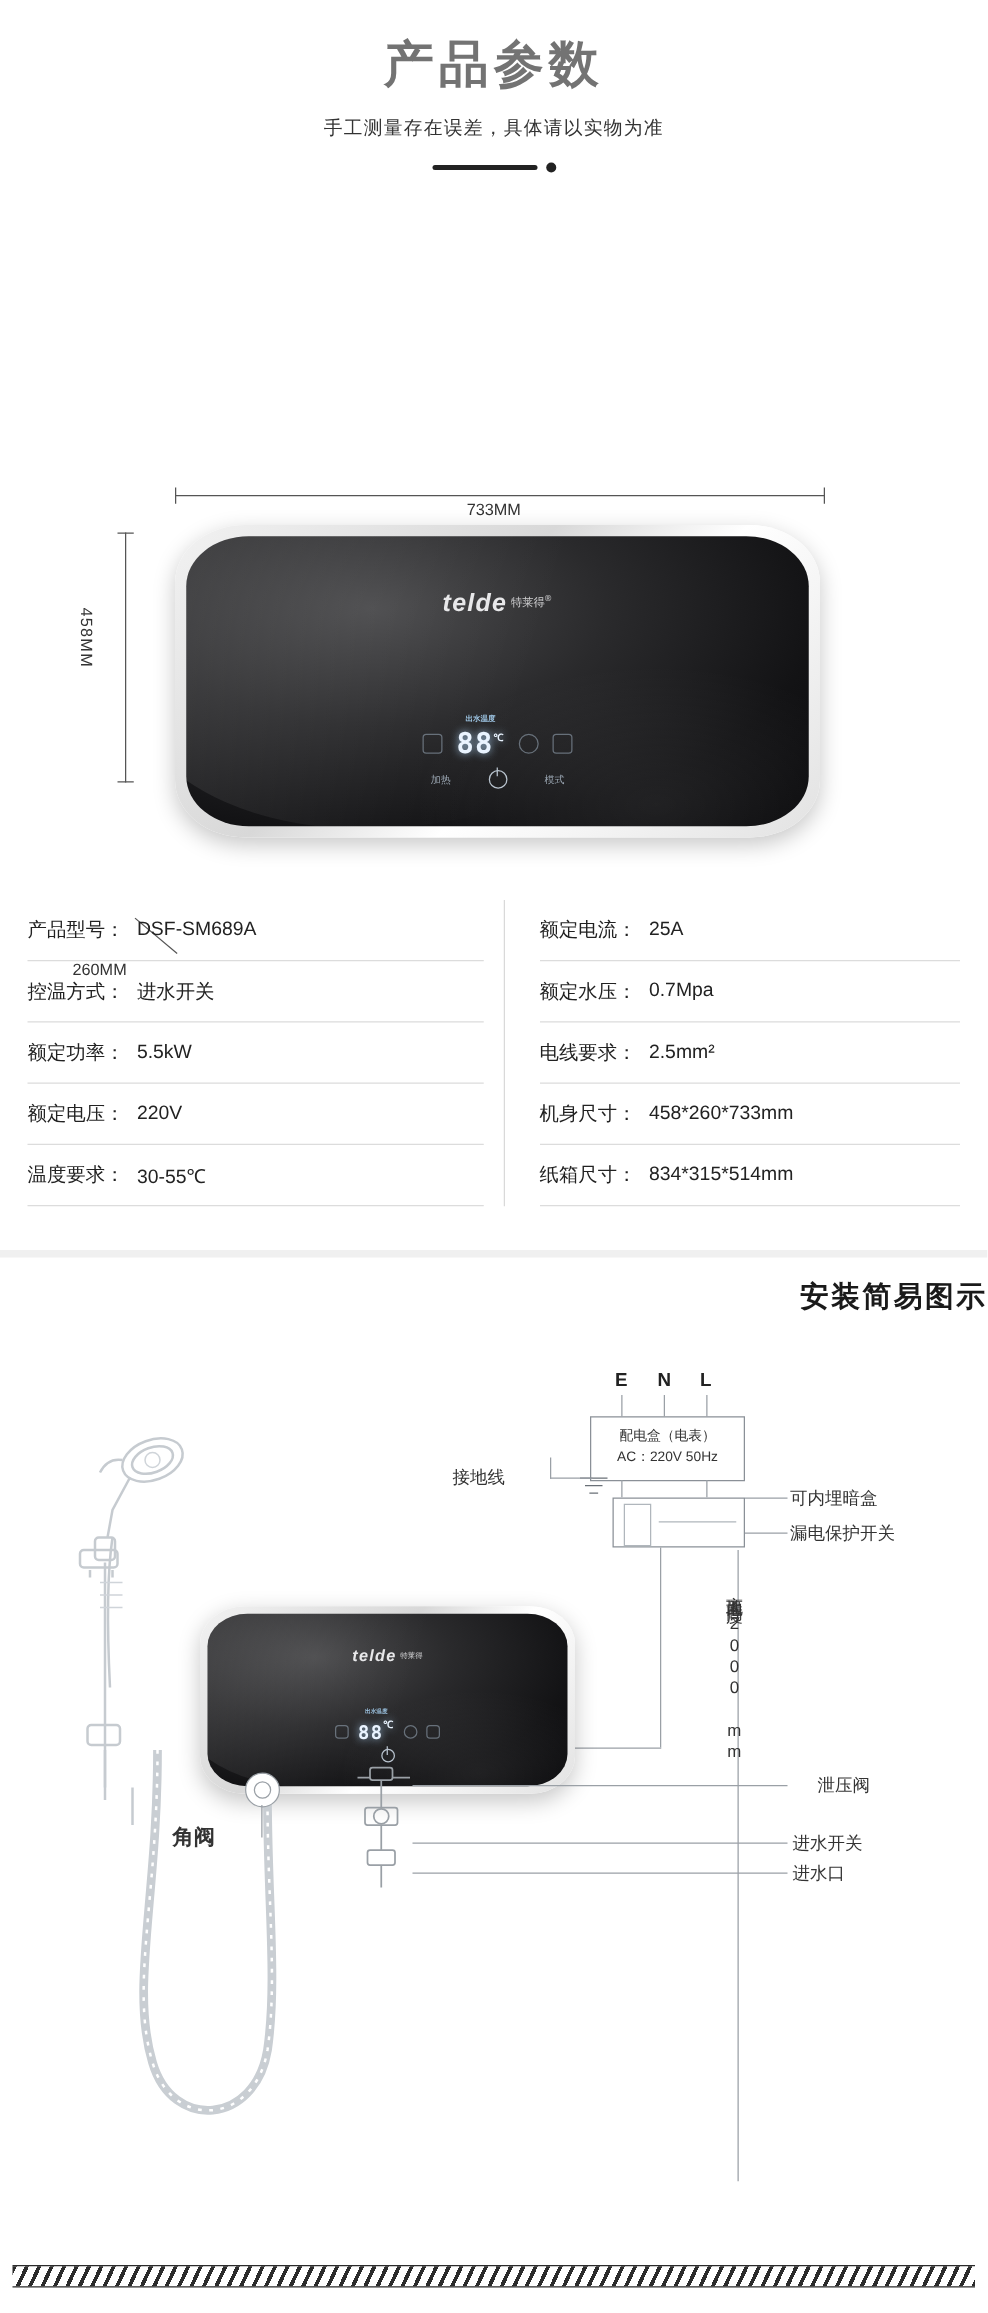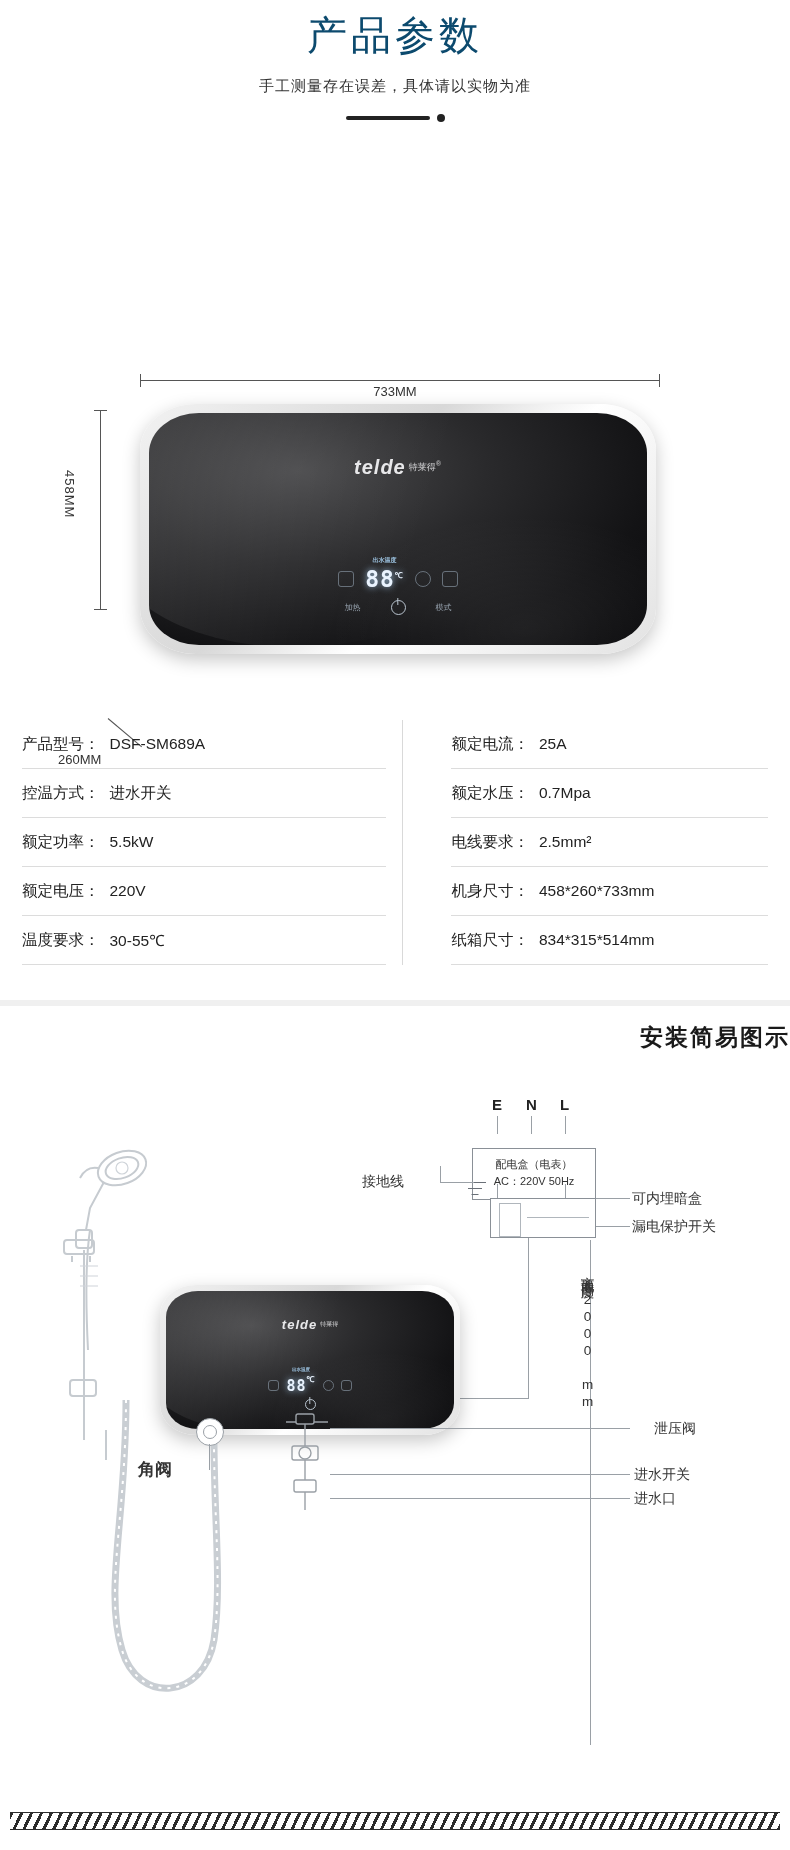--- a/index.html
+++ b/index.html
@@ -13,24 +13,24 @@
     position: relative;
     font-family: "Liberation Sans", sans-serif;
     color: #2b2b2b;
     overflow: hidden;
   }
 
   
   .page-title {
     text-align: center;
     font-size: 40px;
-    font-weight: normal;
+    font-weight: bold;
     letter-spacing: 4px;
-    color: #0c4a6e;
-    padding-top: 8px;
+    color: #737373;
+    padding-top: 24px;
   }
   .page-subtitle {
     text-align: center;
     font-size: 15px;
     color: #333;
     margin-top: 14px;
     letter-spacing: 1px;
   }
   .divider-ornament {
     width: 120px;
@@ -293,21 +293,21 @@
     display: flex;
     padding: 0 22px;
     box-sizing: border-box;
     gap: 16px;
   }
   .spec-col {
     width: 50%;
     box-sizing: border-box;
   }
   .spec-col.right {
-    padding-left: 48px;
+    padding-left: 28px;
     border-left: 1px solid #d9d9d9;
   }
   .spec-row {
     display: flex;
     align-items: center;
     height: 48px;
     border-bottom: 1px solid #dcdcdc;
     font-size: 15.5px;
     color: #222;
   }
@@ -354,21 +354,21 @@
     position: absolute;
     font-size: 14px;
     color: #333;
     white-space: nowrap;
   }
 
   
   .dbox {
     position: absolute;
     left: 472px;
-    top: 78px;
+    top: 63px;
     width: 124px;
     height: 52px;
     border: 1px solid #8a9097;
     background: #fff;
     box-sizing: border-box;
     text-align: center;
     padding-top: 7px;
     font-size: 11px;
     line-height: 1.5;
     color: #333;

